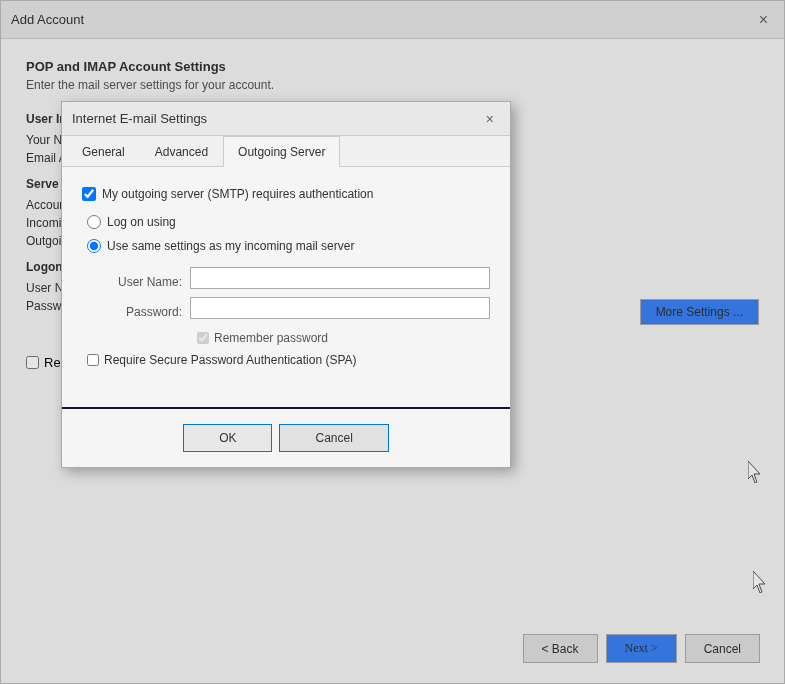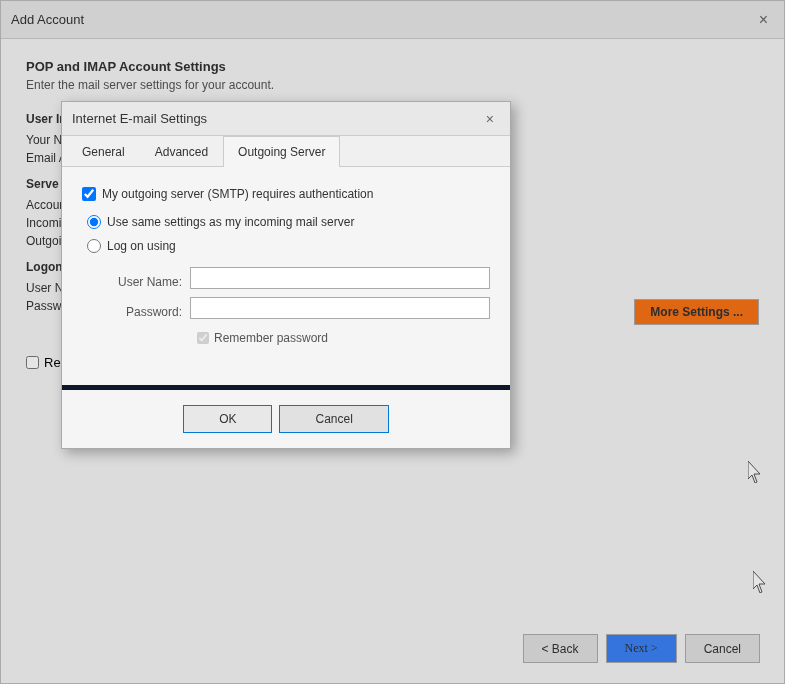--- a/index.html
+++ b/index.html
@@ -129,26 +129,25 @@
       background: #0078d7;
       position: absolute;
       right: 0;
       top: -7px;
       border-radius: 2px;
     }
 
     .more-settings-btn {
       align-self: flex-end;
       padding: 5px 15px;
-      background: #f97316;
+      background: #3b82f6;
       border: 1px solid #adadad;
       cursor: pointer;
       font-size: 12px;
       color: #333;
-      font-weight: bold;
     }
 
     .bottom-buttons {
       position: absolute;
       bottom: 20px;
       right: 24px;
       display: flex;
       gap: 8px;
     }
 
@@ -375,21 +374,21 @@
     .spa-label {
       font-size: 12px;
       color: #333;
     }
 
     .modal-footer {
       padding: 15px 20px;
       display: flex;
       justify-content: center;
       gap: 7px;
-      border-top: 5px solid #0f172a;
+      border-top: 2px solid #0f172a;
       margin-top: 20px;
     }
 
     .modal-btn {
       padding: 6px 35px;
       border: 1px solid #0078d7;
       cursor: pointer;
       font-size: 12px;
       background: #e1e1e1;
       color: #333;
@@ -490,44 +489,48 @@
 
       <div class="modal-body">
 
         <div class="checkbox-row">
           <input type="checkbox" checked="" style="">
           <label class="checkbox-label">My outgoing server (SMTP) requires authentication</label>
         </div>
 
         <div class="radio-group">
           <div class="radio-row">
+            <input type="radio" name="auth-type" style="">
+            <label class="radio-label">Log on using</label>
+          </div>
+          <div class="radio-row">
             <input type="radio" name="auth-type" checked="" style="">
             <label class="radio-label">Use same settings as my incoming mail server</label>
-          </div>
-          <div class="radio-row">
-            <input type="radio" name="auth-type" style="">
-            <label class="radio-label">Log on using</label>
           </div>
         </div>
 
         <div class="logon-fields">
           <div class="field-row">
             <label class="field-label">User Name:</label>
             <input type="text" class="field-input" disabled="" style="">
           </div>
           <div class="field-row">
             <label class="field-label">Password:</label>
             <input type="password" class="field-input" disabled="" style="">
           </div>
           <div class="remember-row">
             <input type="checkbox" checked="" disabled="" style="">
             <label class="remember-label">Remember password</label>
           </div>
         </div>
 
+        <div class="spa-row">
+          <input type="checkbox" style="">
+          <label class="spa-label">Require Secure Password Authentication (SPA)</label>
+        </div>
 
       </div>
 
       <div class="modal-footer">
         <button class="modal-btn modal-btn-ok">OK</button>
         <button class="modal-btn">Cancel</button>
       </div>
 
     </div>
 

